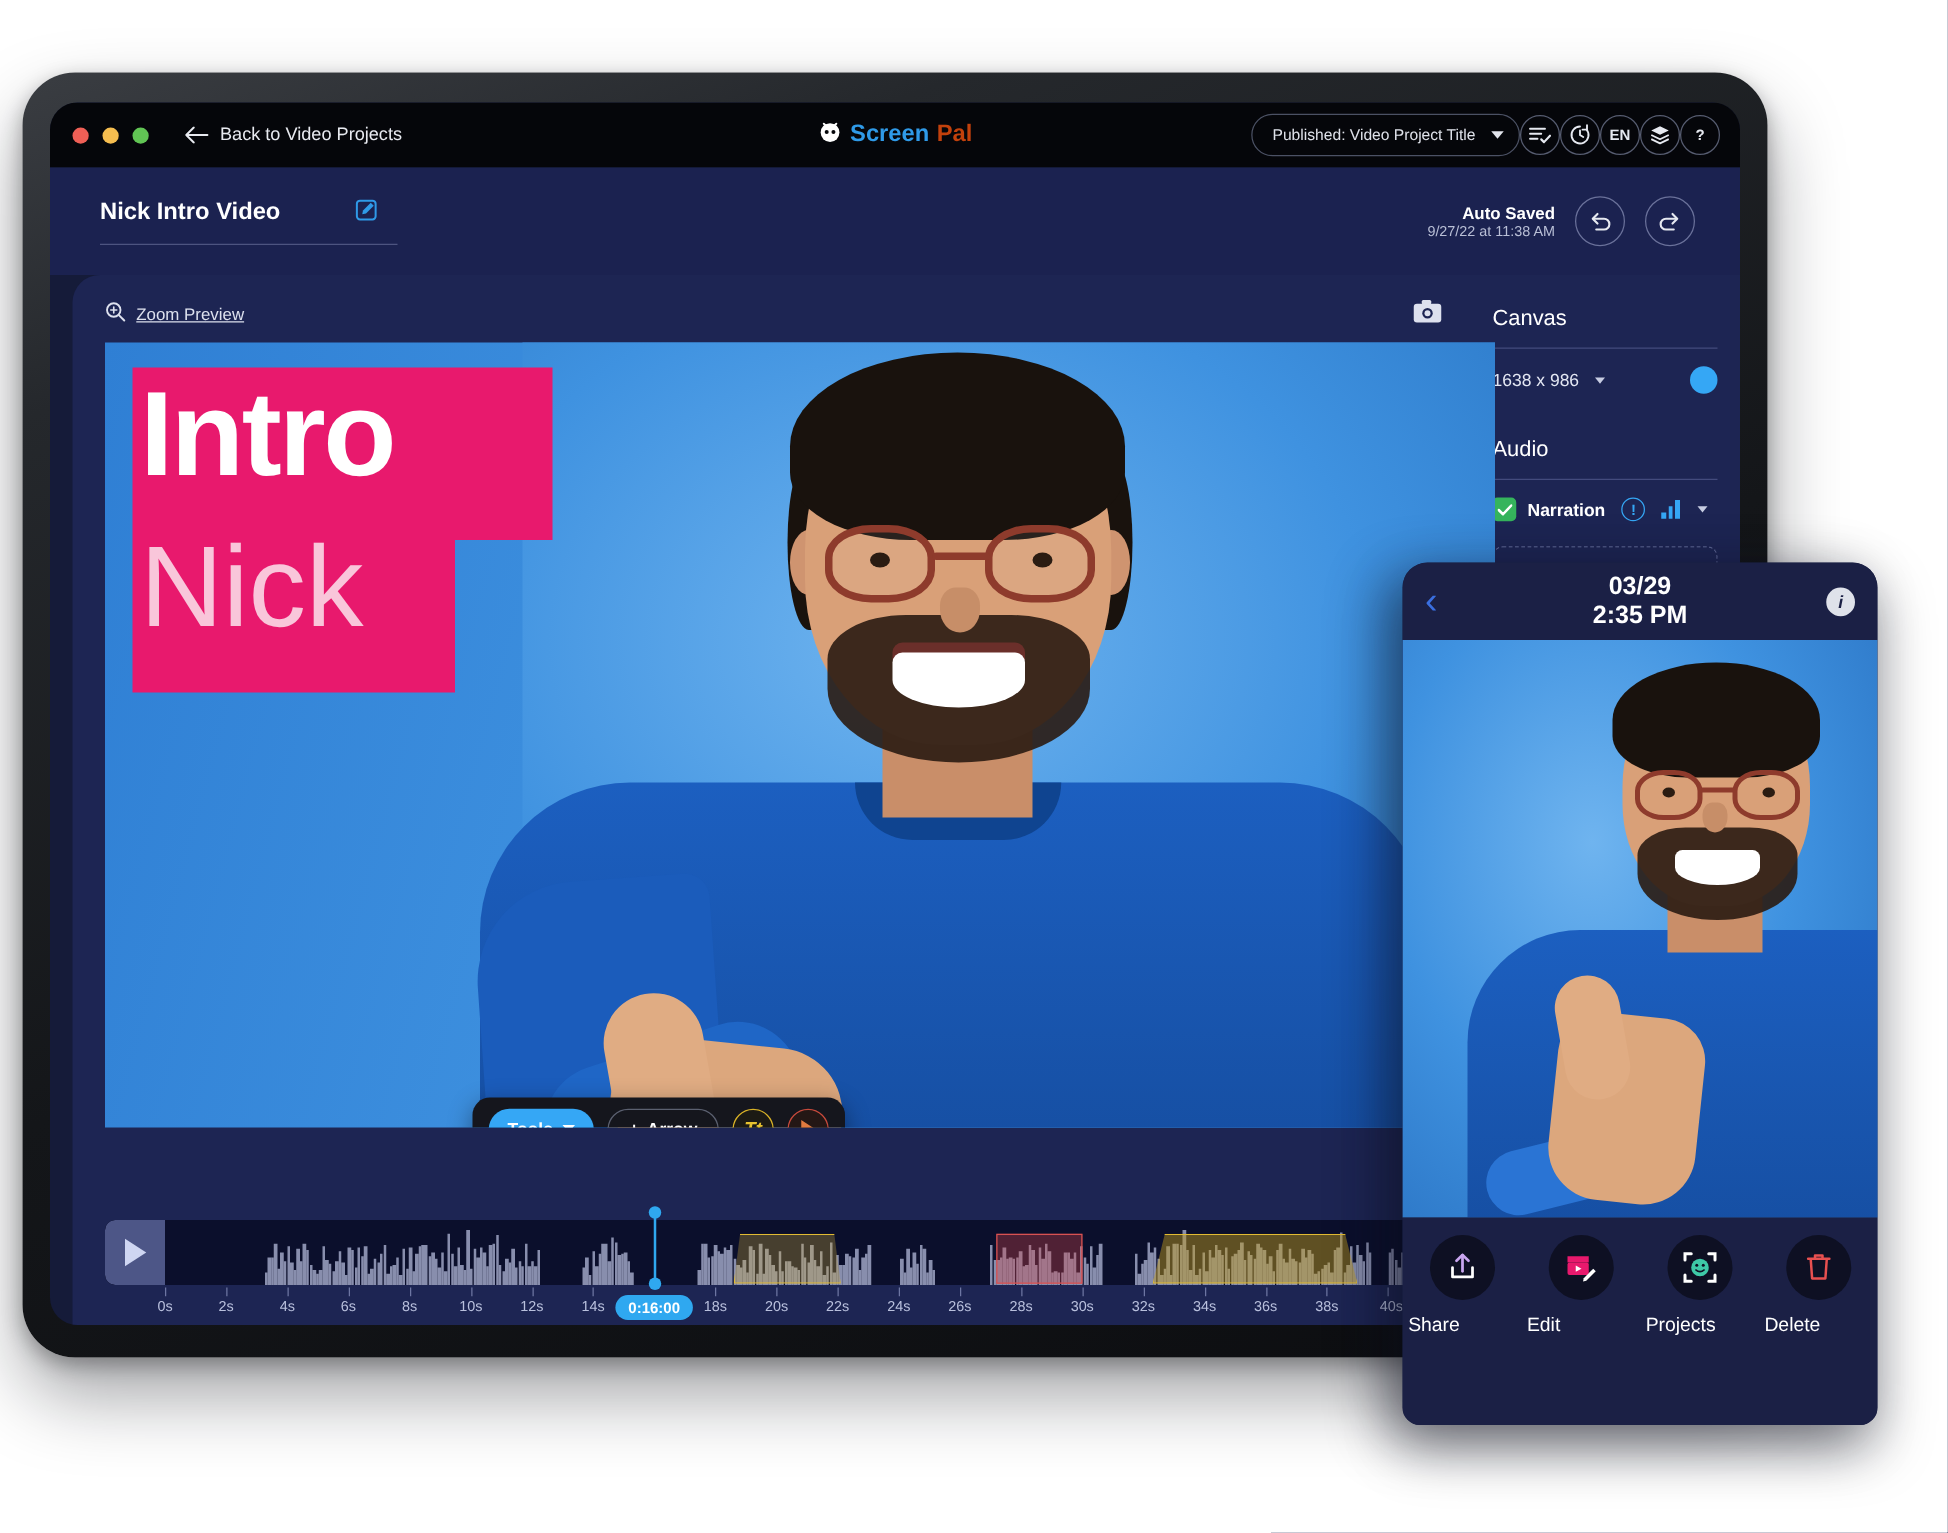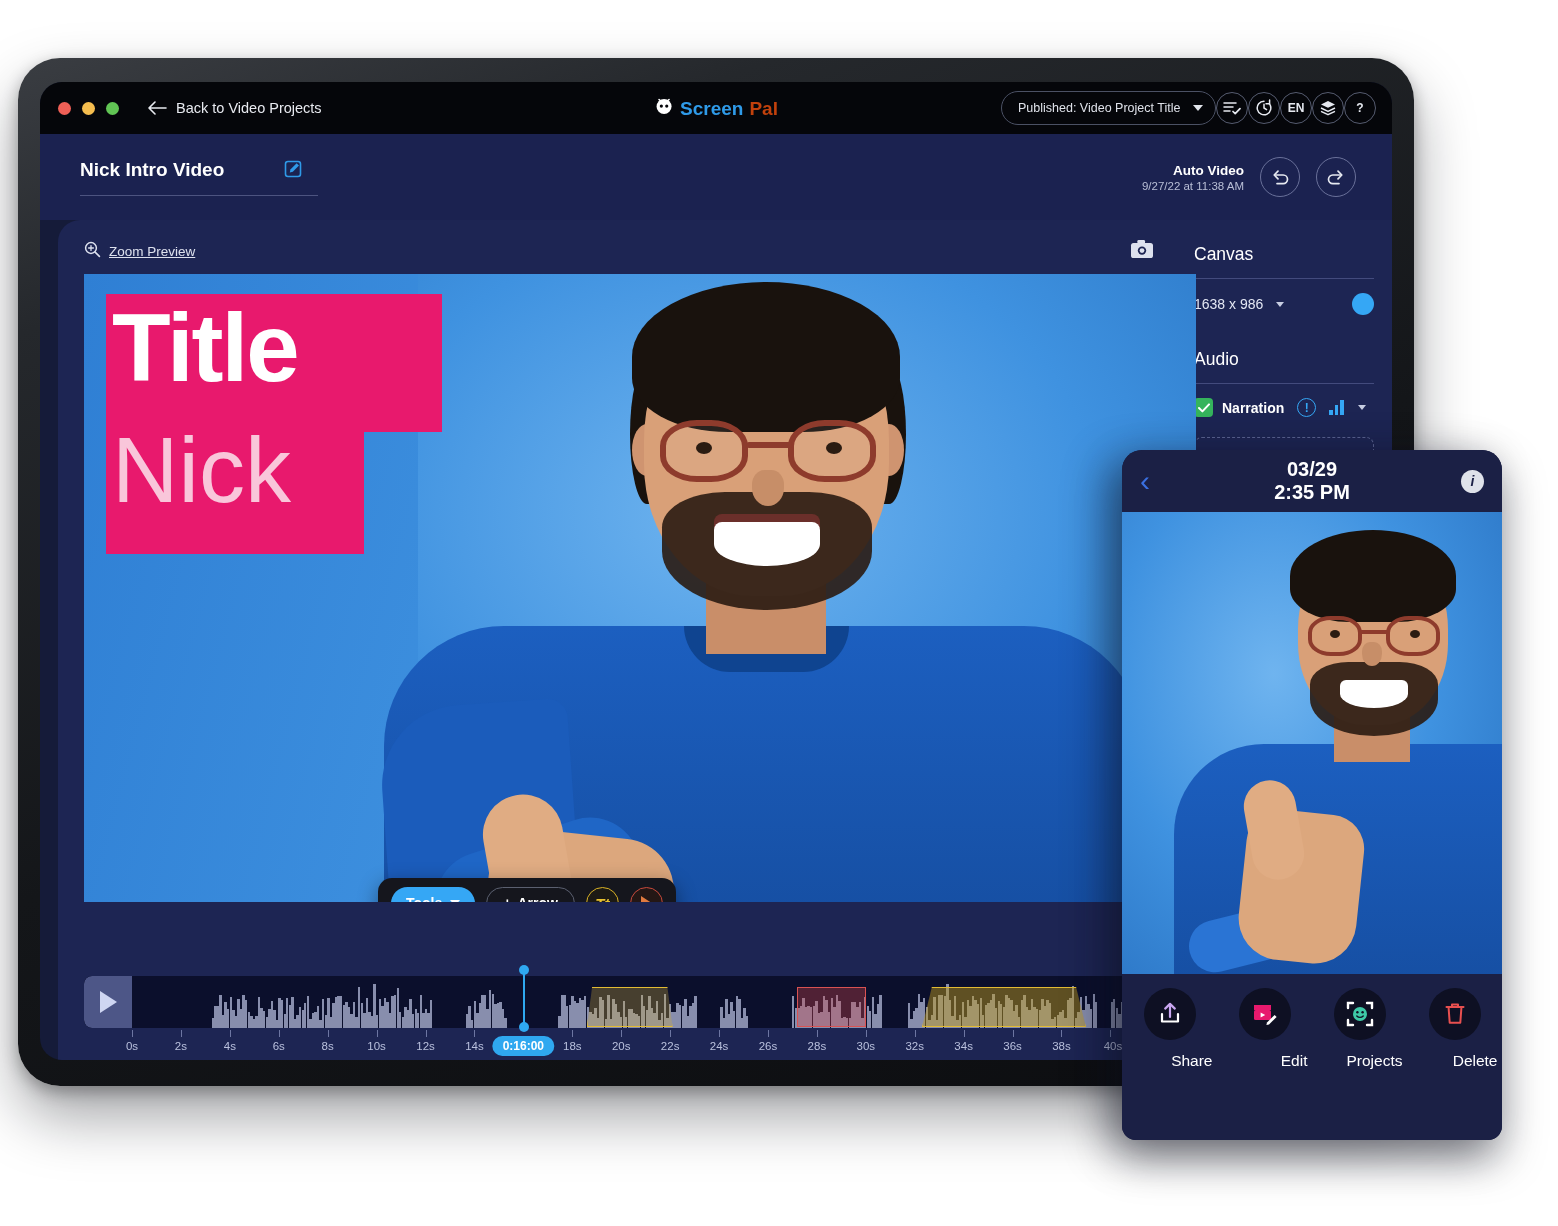--- a/index.html
+++ b/index.html
@@ -414,21 +414,21 @@
     background: linear-gradient(105deg,#2f7fd4 0%, #3f92e0 45%, #2d7ccd 100%);
     overflow:hidden;
   }
   .ph-actions {
     position:absolute; left:0; bottom:0;
     width:100%; height: 166px;
     background:#1b2045;
     display:flex; align-items:flex-start; justify-content:space-around;
     padding-top: 14px;
   }
-  .ph-act { width: 86px; text-align:right; cursor:pointer; }
+  .ph-act { width: 86px; text-align:left; cursor:pointer; }
   .ph-act .bub {
     width: 52px; height: 52px; border-radius: 50%;
     background: #0e1023;
     margin: 0 auto 12px auto;
     display:flex; align-items:center; justify-content:center;
   }
   .ph-act .cap { color:#ffffff; font-size: 15.5px; }
 
   
   .p-bg { position:absolute; inset:0; background: radial-gradient(ellipse at 40% 35%, #6fb4ef 0%, #3f92e0 50%, #2870c0 100%); }
@@ -523,21 +523,21 @@
                 <rect x="1.5" y="2.5" width="15" height="15" rx="2.5" stroke="#2f9ae8" stroke-width="1.6" fill="none"></rect>
                 <path d="M12.6 4.2l2.4 2.4-6.2 6.2-3 .6.6-3 6.2-6.2z" fill="#2f9ae8"></path>
               </svg>
           </span>
         </div>
         <div class="proj-underline"></div>
       </div>
 
       <div class="saved-block">
         <div class="saved-text">
-          <div class="t1">Auto Video</div>
+          <div class="t1">Auto Saved</div>
           <div class="t2">9/27/22 at 11:38 AM</div>
         </div>
         <div class="ur-btn">
           <svg width="22" height="20" viewBox="0 0 22 20">
               <path d="M6 8h8.2a4.3 4.3 0 110 8.6H8" stroke="#e6e9f0" stroke-width="1.7" fill="none" stroke-linecap="round"></path>
               <path d="M9 4.2L5.2 8 9 11.8" stroke="#e6e9f0" stroke-width="1.7" fill="none" stroke-linecap="round" stroke-linejoin="round"></path>
             </svg>
         </div>
         <div class="ur-btn">
           <svg width="22" height="20" viewBox="0 0 22 20">
@@ -596,21 +596,21 @@
               <span class="eye r"></span>
           </div>
           <div class="forearm"></div>
 
           <div class="hand"></div>
           <div class="thumb"></div>
 
           <div class="title-card">
             <div class="tc-top"></div>
             <div class="tc-bot"></div>
-            <div class="tc-meet">Title</div>
+            <div class="tc-meet">Intro</div>
             <div class="tc-nick">Nick</div>
           </div>
 
           <div class="toolsbar">
             <div class="btn-tools">
               <span>Tools</span>
               <span class="caret-w"></span>
             </div>
             <div class="btn-arrow">
               <span>+</span>

